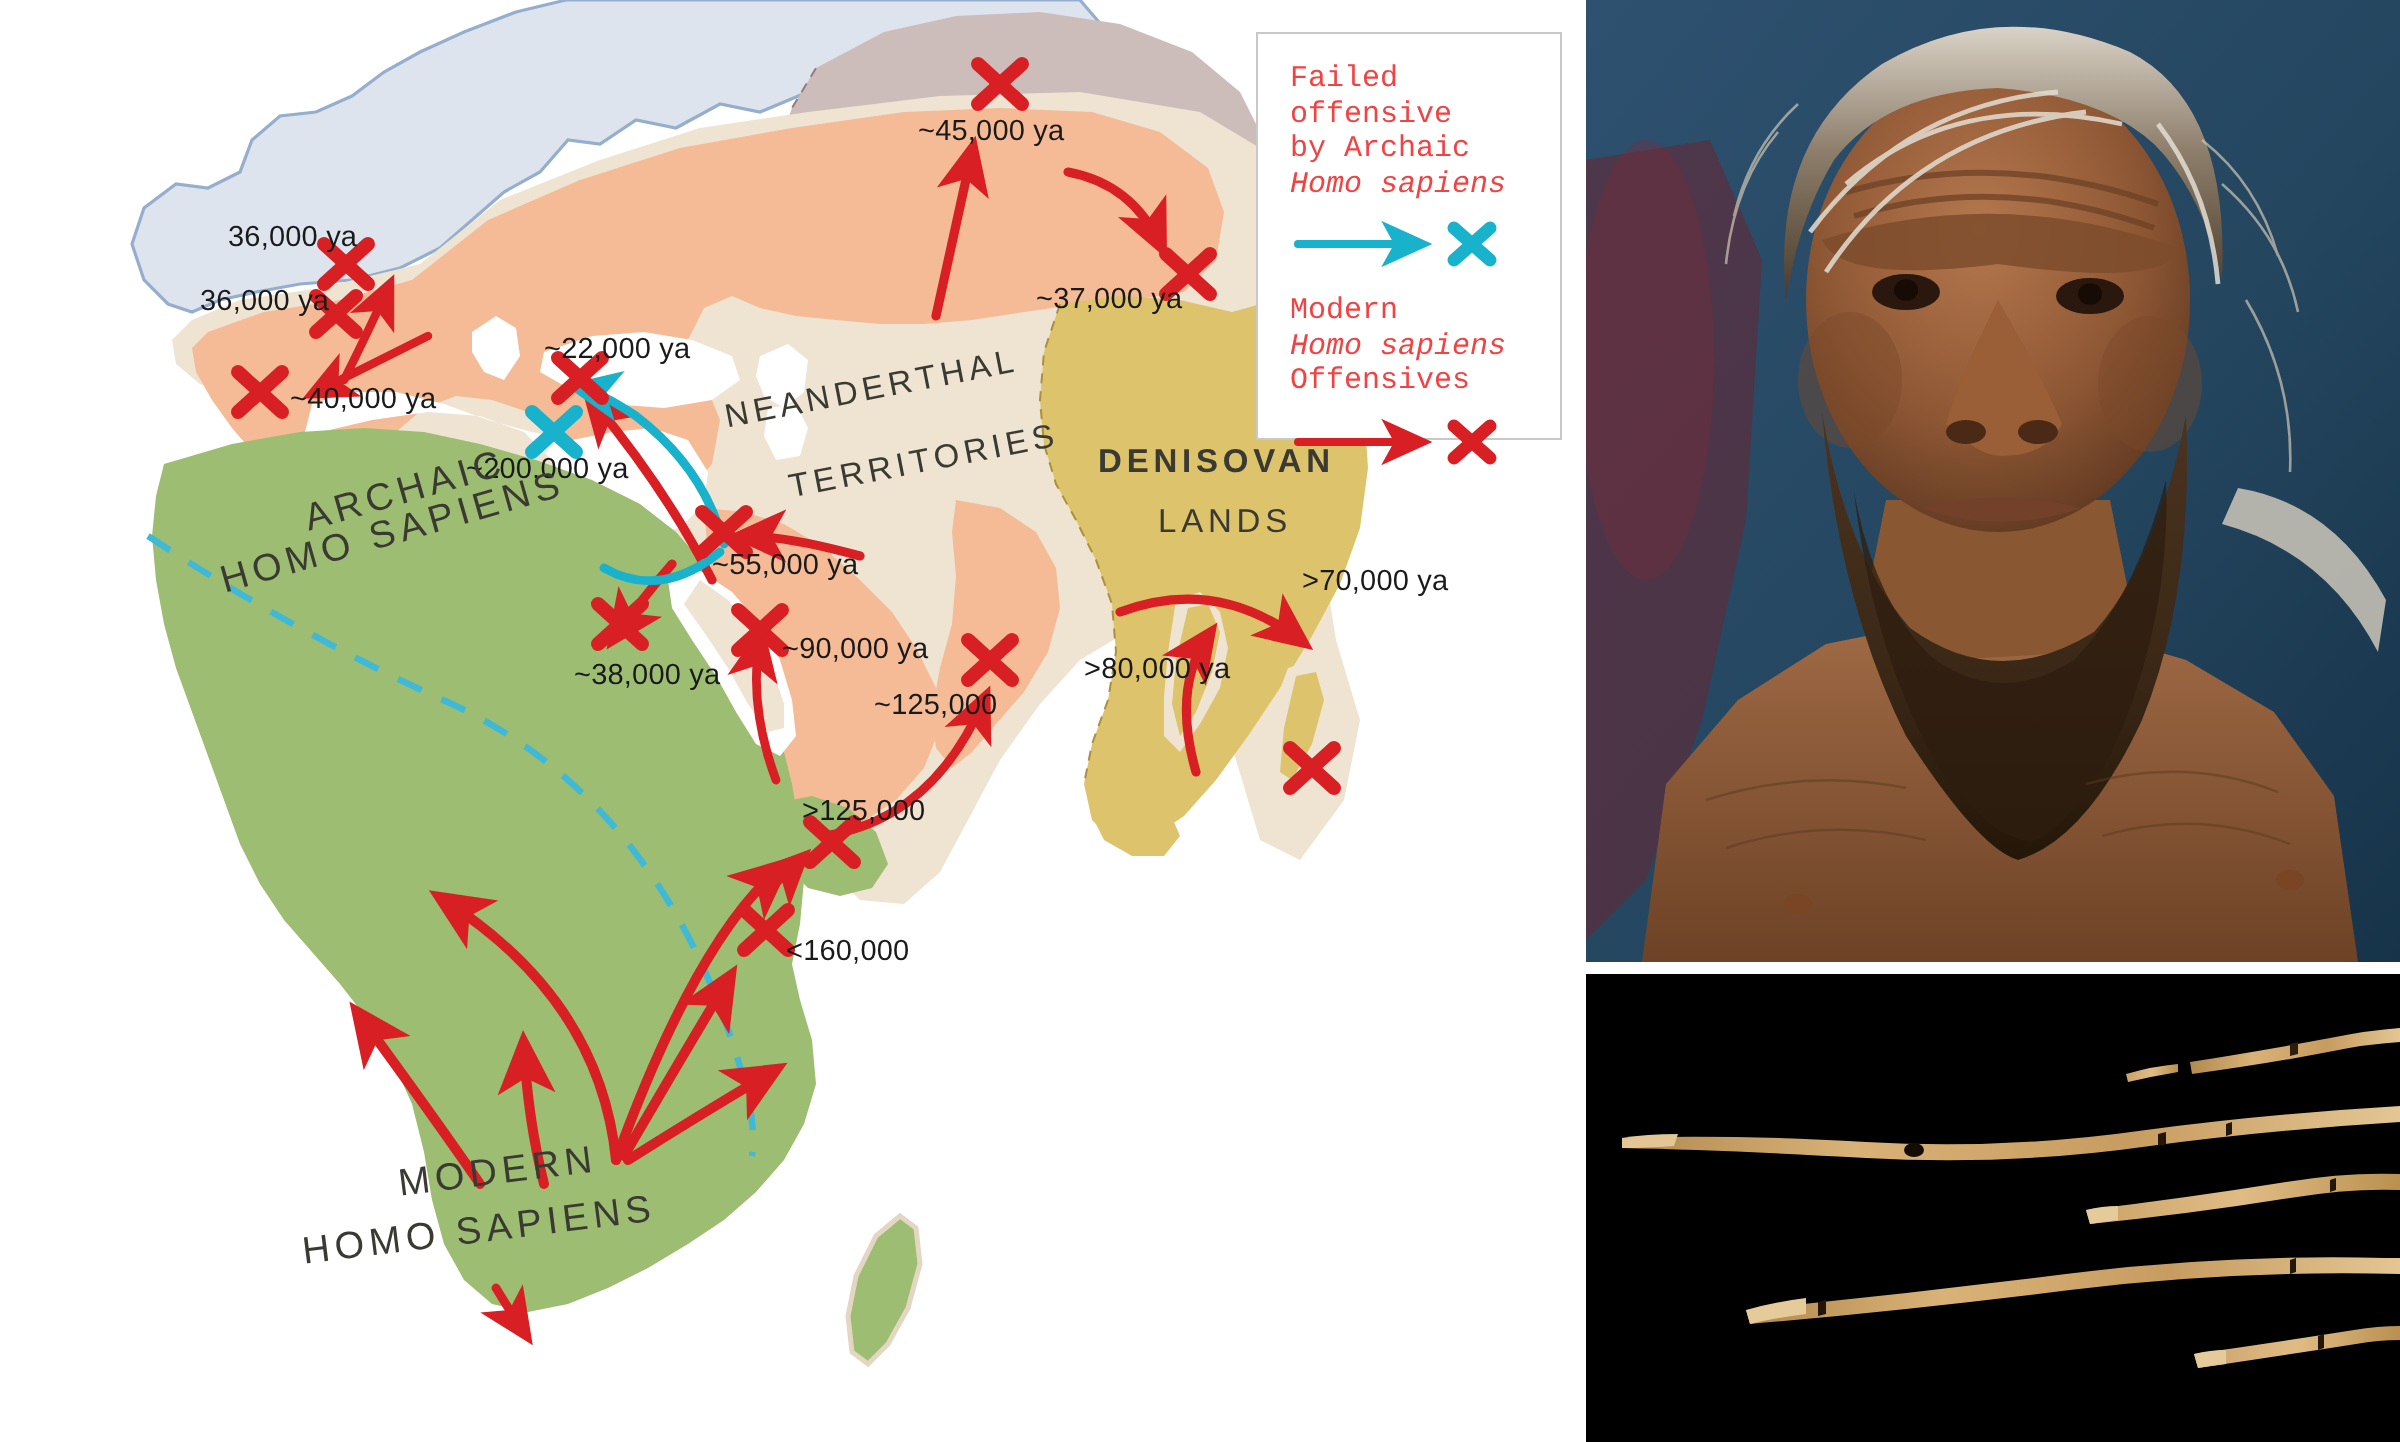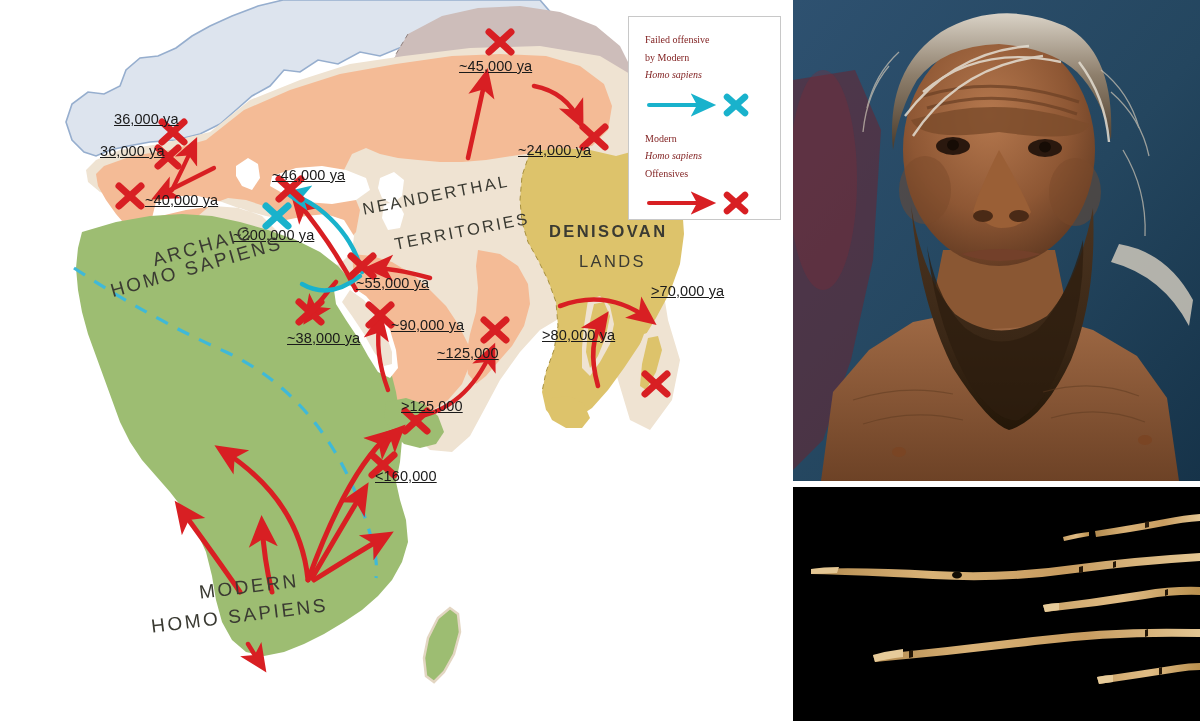--- a/index.html
+++ b/index.html
@@ -10,32 +10,32 @@
   #root { position:relative; width:1200px; height:721px; background:#fff; }
 
   
   #map-panel { position:absolute; left:0; top:0; width:790px; height:721px;
                background:#ffffff; overflow:hidden; }
   #map-svg { position:absolute; left:0; top:0; }
 
   
   .maplabel { position:absolute; color:#1a1a1a; font-size:14.5px;
               font-family:"Liberation Sans", sans-serif; white-space:nowrap;
-              letter-spacing:0.1px;text-decoration:underline; }
+              letter-spacing:0.1px; }
 
   .regionlabel { position:absolute; color:#3a3a32; white-space:nowrap;
                  font-family:"Liberation Sans", sans-serif;
                  letter-spacing:2.6px; font-size:19px; }
   .regionlabel.small { font-size:16.5px; letter-spacing:2.4px; }
 
   
   #legend { position:absolute; left:628px; top:16px; width:153px; height:204px;
             background:#ffffff; border:1px solid #c8c8c8; padding:14px 12px 10px 16px; }
-  #legend .ltext { color:#7f1d1d; font-size:10px; line-height:17.5px;
-                   font-family:Liberation Serif, serif; }
+  #legend .ltext { color:#ef4444; font-size:15px; line-height:17.5px;
+                   font-family:Liberation Mono, monospace; }
   #legend .ital { font-style:italic; }
   .legend-row { display:flex; align-items:center; height:30px; margin-top:6px; }
   .legend-block { margin-bottom:10px; }
 
   
   #photo-top { position:absolute; left:793px; top:0px; width:407px; height:481px;
                overflow:hidden; background:#2b4a63; }
   #photo-bottom { position:absolute; left:793px; top:487px; width:407px; height:234px;
                   overflow:hidden; background:#000000; }
   .ph-svg { position:absolute; left:0; top:0; }
@@ -248,47 +248,47 @@
             <path d="M288,206 L266,226"></path>
           </g>
       </g>
     </svg>
 
     <div id="date-labels">
         <div class="maplabel" style="left: 114px; top: 111px;">36,000 ya</div>
         <div class="maplabel" style="left: 100px; top: 143px;">36,000 ya</div>
         <div class="maplabel" style="left: 145px; top: 192px;">~40,000 ya</div>
         <div class="maplabel" style="left: 459px; top: 58px;">~45,000 ya</div>
-        <div class="maplabel" style="left: 518px; top: 142px;">~24,000 ya</div>
-        <div class="maplabel" style="left: 272px; top: 167px;">~46,000 ya</div>
+        <div class="maplabel" style="left: 518px; top: 142px;">~37,000 ya</div>
+        <div class="maplabel" style="left: 272px; top: 167px;">~22,000 ya</div>
         <div class="maplabel" style="left: 233px; top: 227px; text-align: center;">~200,000 ya</div>
         <div class="maplabel" style="left: 356px; top: 275px;">~55,000 ya</div>
         <div class="maplabel" style="left: 287px; top: 330px;">~38,000 ya</div>
         <div class="maplabel" style="left: 391px; top: 317px;">~90,000 ya</div>
         <div class="maplabel" style="left: 437px; top: 345px; text-align: right;">~125,000</div>
         <div class="maplabel" style="left: 401px; top: 398px;">&gt;125,000</div>
-        <div class="maplabel" style="left: 375px; top: 468px;">&lt;160,000</div>
+        <div class="maplabel" style="left: 393px; top: 468px;">&lt;160,000</div>
         <div class="maplabel" style="left: 542px; top: 303px; margin-top: 24px;">&gt;80,000 ya</div>
         <div class="maplabel" style="left: 651px; top: 283px;">&gt;70,000 ya</div>
       </div>
     <div id="region-labels">
         <div class="regionlabel" style="left: 150px; top: 250px; transform: rotate(-16deg); transform-origin: left top;">ARCHAIC</div>
         <div class="regionlabel" style="left: 108px; top: 281px; transform: rotate(-16deg); transform-origin: left top;">HOMO SAPIENS</div>
         <div class="regionlabel small" style="left: 361px; top: 200px; transform: rotate(-11deg); transform-origin: left top;">NEANDERTHAL</div>
         <div class="regionlabel small" style="left: 393px; top: 235px; transform: rotate(-11deg); transform-origin: left top;">TERRITORIES</div>
         <div class="regionlabel small" style="left: 549px; top: 222px; transform: rotate(0deg); transform-origin: left top; font-weight: bold;">DENISOVAN</div>
         <div class="regionlabel small" style="left: 579px; top: 252px; transform: rotate(0deg); transform-origin: left top;">LANDS</div>
         <div class="regionlabel" style="left: 198px; top: 582px; transform: rotate(-7deg); transform-origin: left top;">MODERN</div>
         <div class="regionlabel" style="left: 150px; top: 616px; transform: rotate(-7deg); transform-origin: left top;">HOMO SAPIENS</div>
       </div>
 
     <div id="legend">
       <div class="legend-block">
         <div class="ltext">Failed offensive</div>
-        <div class="ltext">by Modern</div>
+        <div class="ltext">by Archaic</div>
         <div class="ltext ital">Homo sapiens</div>
         <div class="legend-row">
           <svg width="110" height="30">
             <defs>
               <marker id="lac" markerWidth="7" markerHeight="7" refX="4.6" refY="3.2" orient="auto" markerUnits="strokeWidth">
                 <path d="M0,0.3 L6.4,3.2 L0,6.1 L1.6,3.2 Z" fill="#19b2cc"></path>
               </marker>
             </defs>
             <path d="M4,15 L64,15" stroke="#19b2cc" stroke-width="4" marker-end="url(#lac)" stroke-linecap="round"></path>
             <g stroke="#19b2cc" stroke-width="6.5" stroke-linecap="round">

